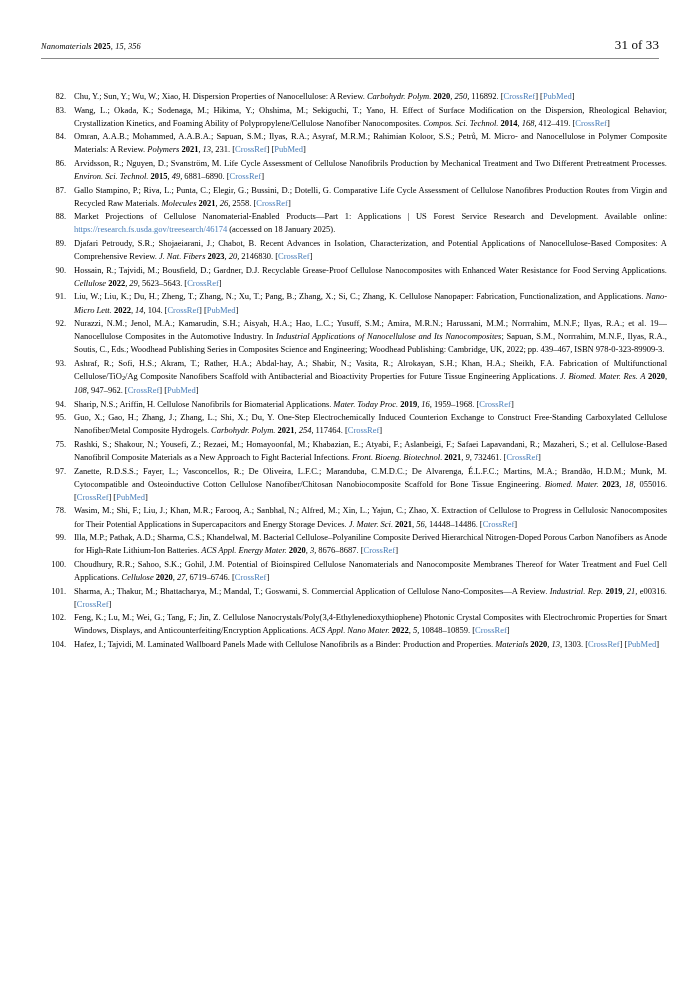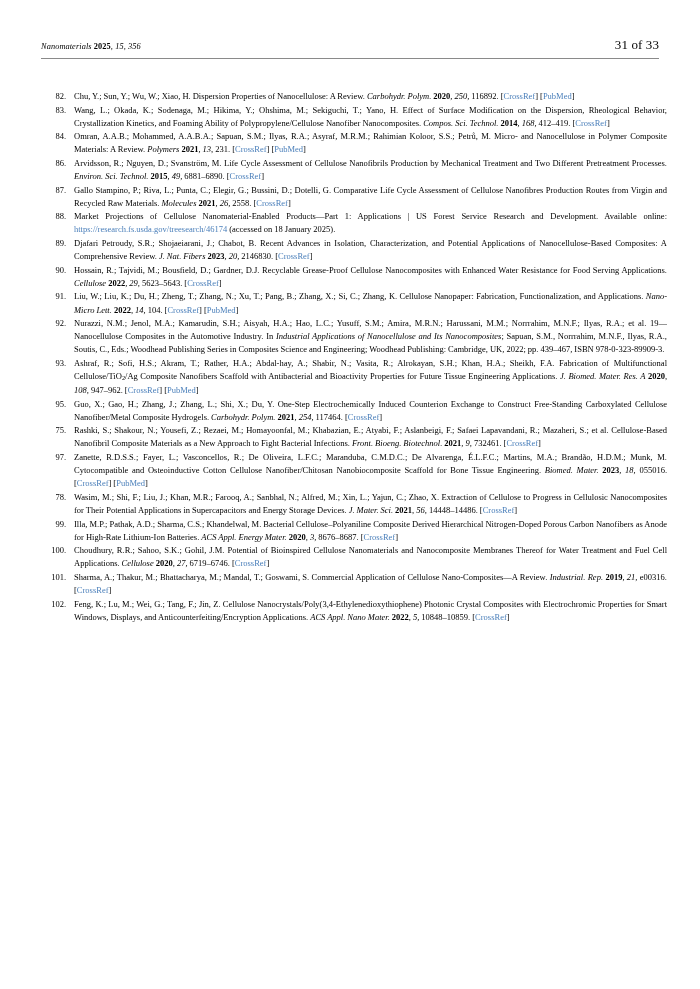--- a/index.html
+++ b/index.html
@@ -168,20 +168,24 @@
       </div>
       <div class="ref">
         <div class="ref-num">92.</div>
         <div class="ref-body">Nurazzi, N.M.; Jenol, M.A.; Kamarudin, S.H.; Aisyah, H.A.; Hao, L.C.; Yusuff, S.M.; Amira, M.R.N.; Harussani, M.M.; Norrrahim, M.N.F.; Ilyas, R.A.; et al. 19—Nanocellulose Composites in the Automotive Industry. In <i>Industrial Applications of Nanocellulose and Its Nanocomposites</i>; Sapuan, S.M., Norrrahim, M.N.F., Ilyas, R.A., Soutis, C., Eds.; Woodhead Publishing Series in Composites Science and Engineering; Woodhead Publishing: Cambridge, UK, 2022; pp. 439–467, ISBN 978-0-323-89909-3.</div>
       </div>
       <div class="ref">
         <div class="ref-num">93.</div>
         <div class="ref-body">Ashraf, R.; Sofi, H.S.; Akram, T.; Rather, H.A.; Abdal-hay, A.; Shabir, N.; Vasita, R.; Alrokayan, S.H.; Khan, H.A.; Sheikh, F.A. Fabrication of Multifunctional Cellulose/TiO<sub>2</sub>/Ag Composite Nanofibers Scaffold with Antibacterial and Bioactivity Properties for Future Tissue Engineering Applications. <i>J. Biomed. Mater. Res. A</i> <b>2020</b>, <i>108</i>, 947–962. [<span class="lnk">CrossRef</span>] [<span class="lnk">PubMed</span>]</div>
       </div>
       <div class="ref">
+        <div class="ref-num">94.</div>
+        <div class="ref-body">Sharip, N.S.; Ariffin, H. Cellulose Nanofibrils for Biomaterial Applications. <i>Mater. Today Proc.</i> <b>2019</b>, <i>16</i>, 1959–1968. [<span class="lnk">CrossRef</span>]</div>
+      </div>
+      <div class="ref">
         <div class="ref-num">95.</div>
         <div class="ref-body">Guo, X.; Gao, H.; Zhang, J.; Zhang, L.; Shi, X.; Du, Y. One-Step Electrochemically Induced Counterion Exchange to Construct Free-Standing Carboxylated Cellulose Nanofiber/Metal Composite Hydrogels. <i>Carbohydr. Polym.</i> <b>2021</b>, <i>254</i>, 117464. [<span class="lnk">CrossRef</span>]</div>
       </div>
       <div class="ref">
         <div class="ref-num">75.</div>
         <div class="ref-body">Rashki, S.; Shakour, N.; Yousefi, Z.; Rezaei, M.; Homayoonfal, M.; Khabazian, E.; Atyabi, F.; Aslanbeigi, F.; Safaei Lapavandani, R.; Mazaheri, S.; et al. Cellulose-Based Nanofibril Composite Materials as a New Approach to Fight Bacterial Infections. <i>Front. Bioeng. Biotechnol.</i> <b>2021</b>, <i>9</i>, 732461. [<span class="lnk">CrossRef</span>]</div>
       </div>
       <div class="ref">
         <div class="ref-num">97.</div>
         <div class="ref-body">Zanette, R.D.S.S.; Fayer, L.; Vasconcellos, R.; De Oliveira, L.F.C.; Maranduba, C.M.D.C.; De Alvarenga, É.L.F.C.; Martins, M.A.; Brandão, H.D.M.; Munk, M. Cytocompatible and Osteoinductive Cotton Cellulose Nanofiber/Chitosan Nanobiocomposite Scaffold for Bone Tissue Engineering. <i>Biomed. Mater.</i> <b>2023</b>, <i>18</i>, 055016. [<span class="lnk">CrossRef</span>] [<span class="lnk">PubMed</span>]</div>
@@ -199,15 +203,19 @@
         <div class="ref-body">Choudhury, R.R.; Sahoo, S.K.; Gohil, J.M. Potential of Bioinspired Cellulose Nanomaterials and Nanocomposite Membranes Thereof for Water Treatment and Fuel Cell Applications. <i>Cellulose</i> <b>2020</b>, <i>27</i>, 6719–6746. [<span class="lnk">CrossRef</span>]</div>
       </div>
       <div class="ref">
         <div class="ref-num">101.</div>
         <div class="ref-body">Sharma, A.; Thakur, M.; Bhattacharya, M.; Mandal, T.; Goswami, S. Commercial Application of Cellulose Nano-Composites—A Review. <i>Industrial. Rep.</i> <b>2019</b>, <i>21</i>, e00316. [<span class="lnk">CrossRef</span>]</div>
       </div>
       <div class="ref">
         <div class="ref-num">102.</div>
         <div class="ref-body">Feng, K.; Lu, M.; Wei, G.; Tang, F.; Jin, Z. Cellulose Nanocrystals/Poly(3,4-Ethylenedioxythiophene) Photonic Crystal Composites with Electrochromic Properties for Smart Windows, Displays, and Anticounterfeiting/Encryption Applications. <i>ACS Appl. Nano Mater.</i> <b>2022</b>, <i>5</i>, 10848–10859. [<span class="lnk">CrossRef</span>]</div>
       </div>
+      <div class="ref">
+        <div class="ref-num">104.</div>
+        <div class="ref-body">Hafez, I.; Tajvidi, M. Laminated Wallboard Panels Made with Cellulose Nanofibrils as a Binder: Production and Properties. <i>Materials</i> <b>2020</b>, <i>13</i>, 1303. [<span class="lnk">CrossRef</span>] [<span class="lnk">PubMed</span>]</div>
+      </div>
     </div>
 
 </div>
 
 </body></html>

